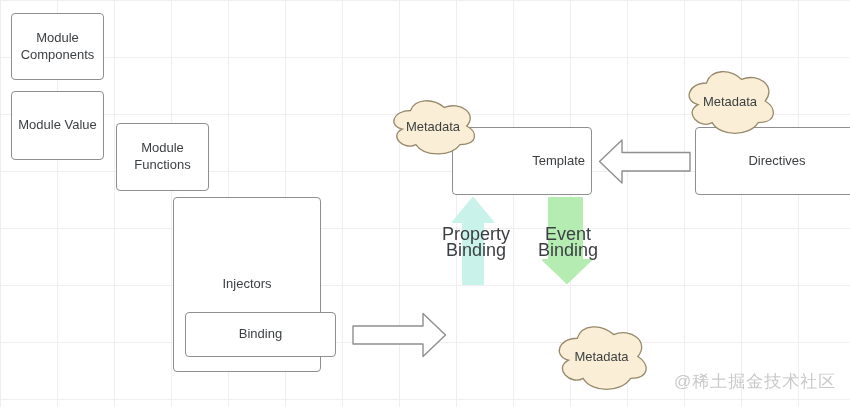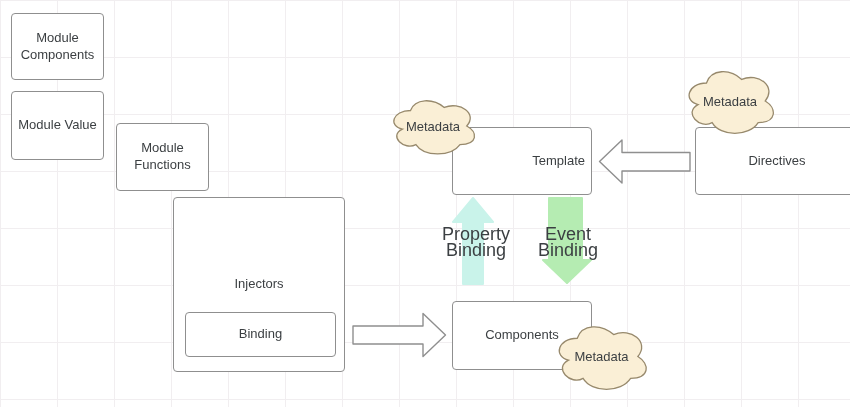--- a/index.html
+++ b/index.html
@@ -45,21 +45,21 @@
   <div class="box" style="left:11px;top:13px;width:93px;height:67px;">
     <span class="lbl">Module Components</span>
   </div>
   <div class="box" style="left:11px;top:91px;width:93px;height:69px;">
     <span class="lbl">Module Value</span>
   </div>
   <div class="box" style="left:116px;top:92px;width:93px;height:68px;margin-top:31px;">
     <span class="lbl">Module Functions</span>
   </div>
 
-  <div class="box" style="left:173px;top:197px;width:172px;height:175px;">
+  <div class="box" style="left:173px;top:197px;width:148px;height:175px;">
     <span class="lbl">Injectors</span>
     <div class="box" style="left:11px;bottom:14px;width:151px;height:45px;">
       <span class="lbl">Binding</span>
     </div>
   </div>
 
   <svg class="arrow" style="left:352px;top:312px;" width="95" height="46" viewBox="0 0 95 46">
     <polygon points="1,14 71,14 71,1.5 93.5,23 71,44.5 71,32 1,32" fill="#ffffff" stroke-width="1.4" stroke-linejoin="round" stroke="#8f8f8f"></polygon>
   </svg>
 
@@ -79,23 +79,20 @@
     <polygon points="21,1 41,25 31,25 31,87 11,87 11,25 1,25" stroke-width="2" stroke-linejoin="round" fill="#c9f3ea" stroke="#c9f3ea"></polygon>
   </svg>
 
   <svg class="arrow" style="left:542px;top:197px;" width="50" height="87" viewBox="0 0 50 87">
     <polygon points="7,1 40,1 40,63 49,63 25,86 1,63 7,63" stroke-width="2" stroke-linejoin="round" fill="#b5ecb2" stroke="#b5ecb2"></polygon>
   </svg>
 
   <div class="bind-label" style="left:434px;top:226px;">Property Binding</div>
   <div class="bind-label" style="left:526px;top:226px;">Event Binding</div>
 
-  <div class="box" style="left:452px;top:301px;width:140px;height:69px;">
-    <span class="lbl">Components</span>
-  </div>
 
   <div class="cloud" style="left:388px;top:95px;width:90px;height:62px;">
     <svg viewBox="0 0 100 70" preserveAspectRatio="none">
       <path d="M25,17.5 C5,17.5 0,35 16,38.5 C0,46.2 18,63 31,56 C40,70 70,70 80,56 C100,56 100,42 87.5,35 C100,21 80,7 62.5,14 C50,3.5 30,3.5 25,17.5 Z" vector-effect="non-scaling-stroke" stroke-width="1.3" fill="#faefd6" stroke="#97896c"></path>
     </svg>
     <span class="lbl">Metadata</span>
   </div>
 
   <div class="cloud" style="left:683px;top:65px;width:94px;height:72px;">
     <svg viewBox="0 0 100 70" preserveAspectRatio="none">
@@ -104,14 +101,15 @@
     <span class="lbl">Metadata</span>
   </div>
 
   <div class="cloud" style="left:553px;top:320px;width:97px;height:73px;">
     <svg viewBox="0 0 100 70" preserveAspectRatio="none">
       <path d="M25,17.5 C5,17.5 0,35 16,38.5 C0,46.2 18,63 31,56 C40,70 70,70 80,56 C100,56 100,42 87.5,35 C100,21 80,7 62.5,14 C50,3.5 30,3.5 25,17.5 Z" vector-effect="non-scaling-stroke" stroke-width="1.3" fill="#faefd6" stroke="#97896c"></path>
     </svg>
     <span class="lbl">Metadata</span>
   </div>
 
+  <div class="watermark">@稀土掘金技术社区</div>
 
 </div>
 
 </body></html>

